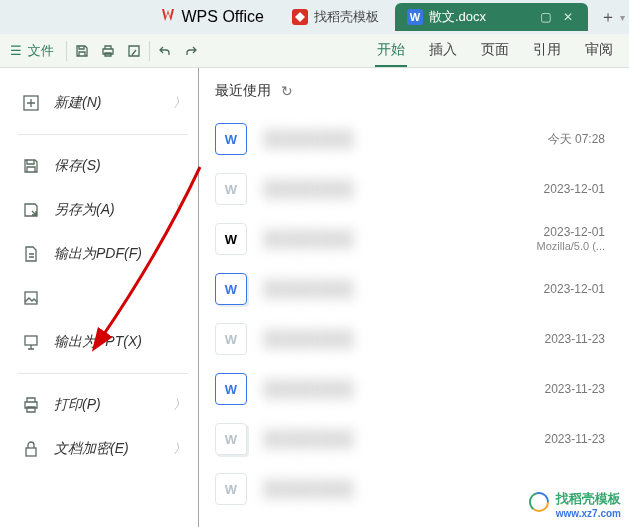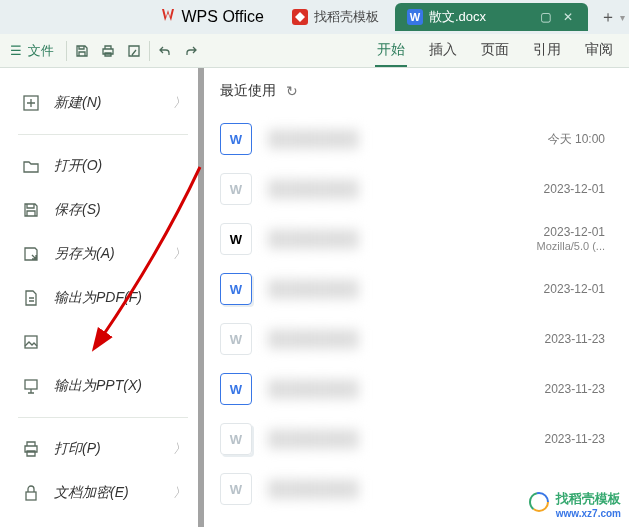--- a/index.html
+++ b/index.html
@@ -25,21 +25,21 @@
   .ribbon-tab { font-size: 14px; color: #444; padding: 6px 2px; cursor: pointer; }
   .ribbon-tab.active { color: #2e7d5c; border-bottom: 2px solid #2e7d5c; }
 
   .content { display: flex; height: calc(527px - 68px); }
   .sidebar { width: 198px; padding: 16px 6px 8px 14px; display: flex; flex-direction: column; gap: 6px; font-style: italic; }
   .side-item { display: flex; align-items: center; height: 38px; border-radius: 6px; cursor: pointer; color: #333; font-size: 14px; padding: 0 6px; }
   .side-icon { width: 22px; height: 22px; display: flex; align-items: center; justify-content: center; color: #5a6b5f; margin-right: 12px; }
   .chev { margin-left: auto; font-size: 13px; color: #999; }
   .svsep { height: 1px; background: #e3e8e3; margin: 6px 4px; }
 
-  .main { flex: 1; border-left: 6px solid #a3a3a3; padding: 14px 0 0 16px; position: relative; }
+  .main { flex: 1; border-left: 1px solid #a3a3a3; padding: 14px 0 0 16px; position: relative; }
   .recent-hdr { display: flex; align-items: center; gap: 10px; font-size: 14px; color: #333; margin-bottom: 14px; }
   .refresh { color: #777; cursor: pointer; }
   .file-list { display: flex; flex-direction: column; }
   .file-row { display: flex; align-items: center; height: 50px; padding-right: 24px; }
   .file-ico { width: 32px; height: 32px; margin-right: 16px; border: 1px solid #e1e6e9; border-radius: 4px; display: flex; align-items: center; justify-content: center; font-size: 13px; font-weight: bold; }
   .file-ico.docx { border-color: #3876e6; color: #3876e6; }
   .file-ico.dim { color: #b8c2c9; }
   .file-ico.shadow { box-shadow: 2px 2px 0 #e8edf0; }
   .file-name { flex: 1; filter: blur(6px); color: #ddd; }
   .file-date { font-size: 12px; color: #777; white-space: nowrap; text-align:right;}
@@ -137,28 +137,20 @@
           </svg>
         </span>
       <span>新建(N)</span>
       <span class="chev">〉</span>
     </div>
     <div class="svsep"></div>
 
     <div class="side-item">
       <span class="side-icon">
           <svg width="18" height="18" viewBox="0 0 18 18">
-            <path fill="none" stroke="#5a6b5f" stroke-width="1.3" d="M2 5h5l2 2h7v8H2z"></path>
-          </svg>
-        </span>
-      <span>打开(O)</span>
-    </div>
-    <div class="side-item">
-      <span class="side-icon">
-          <svg width="18" height="18" viewBox="0 0 18 18">
             <path fill="none" stroke="#5a6b5f" stroke-width="1.3" d="M3 3h10l2 2v10H3z M5 3v4h7V3 M5 15v-5h8v5"></path>
           </svg>
         </span>
       <span>保存(S)</span>
     </div>
     <div class="side-item">
       <span class="side-icon">
           <svg width="18" height="18" viewBox="0 0 18 18">
             <path fill="none" stroke="#5a6b5f" stroke-width="1.3" d="M3 3h10l2 2v10H3z M10 10l4 4M14 10v4h-4"></path>
           </svg>
@@ -216,21 +208,21 @@
 
   <div class="main">
     <div class="recent-hdr">
       <span>最近使用</span>
       <span class="refresh">↻</span>
     </div>
     <div class="file-list" id="file-list">
         <div class="file-row">
           <div class="file-ico docx">W</div>
           <div class="file-name">████████</div>
-          <div class="file-date">今天  10:00</div>
+          <div class="file-date">今天  07:28</div>
         </div>
         <div class="file-row">
           <div class="file-ico dim">W</div>
           <div class="file-name">████████</div>
           <div class="file-date">2023-12-01</div>
         </div>
         <div class="file-row">
           <div class="file-ico plain">W</div>
           <div class="file-name">████████</div>
           <div class="file-date">2023-12-01<br><span class="sub">Mozilla/5.0 (...</span></div>

